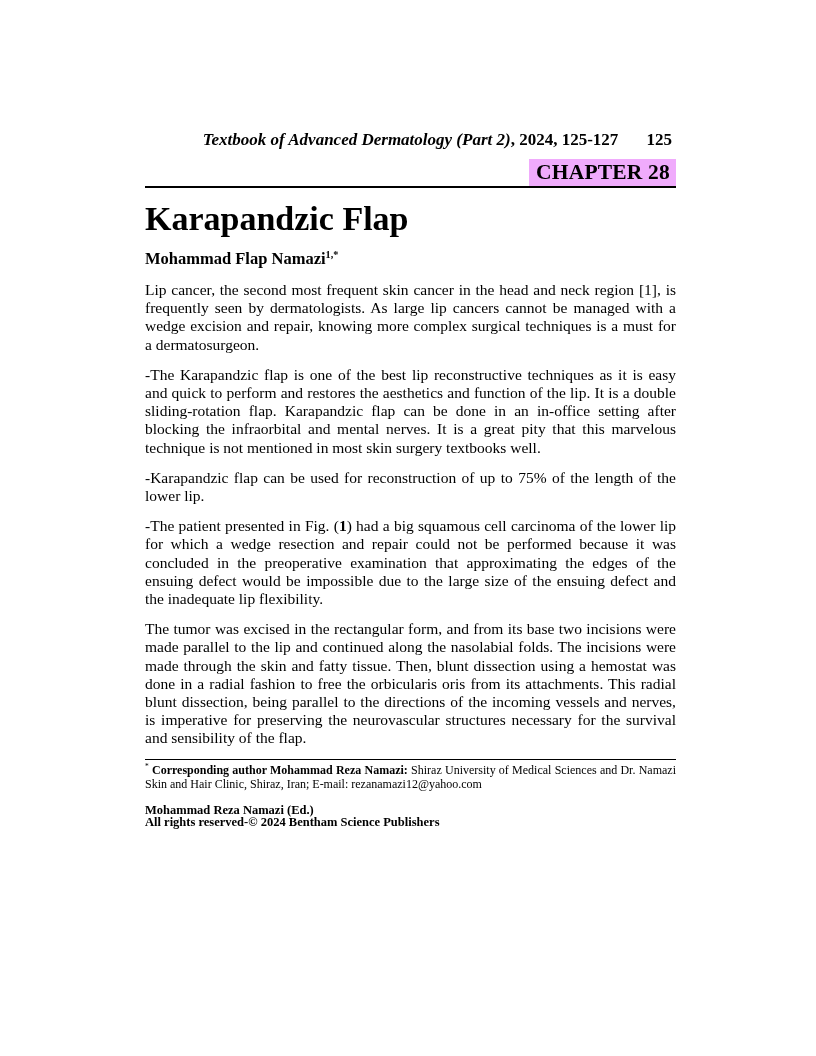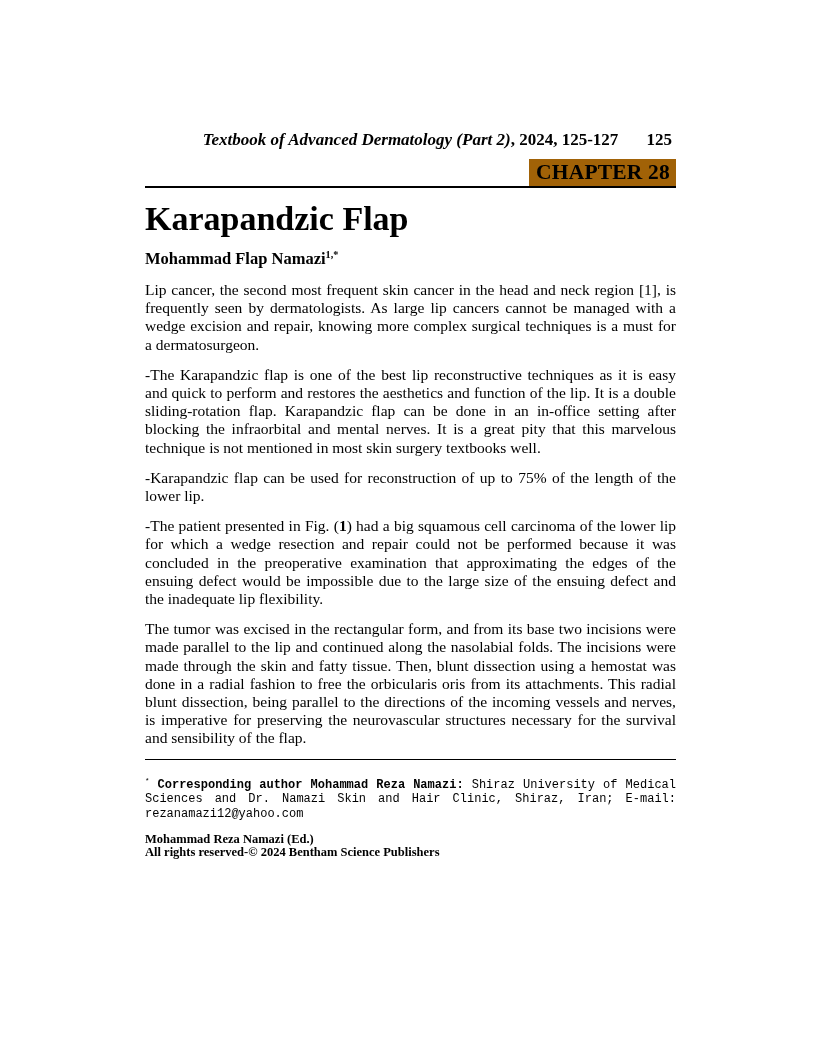--- a/index.html
+++ b/index.html
@@ -24,21 +24,21 @@
   .running-header .pagenum { position: absolute; right: 4px; top: 0; font-style: normal; margin-left: 36px; }
 
   .chapter-row {
     margin-top: 12px;
     border-bottom: 2.5px solid #000;
     text-align: right;
     line-height: 1;
   }
   .chapter-badge {
     display: inline-block;
-    background: #a16207;
+    background: #f0abfc;
     font-weight: bold;
     font-size: 21.5px;
     letter-spacing: 0.2px;
     padding: 3px 6px 2px 7px;
     vertical-align: bottom;
     text-align: right;
   }
 
   .doc-title { margin-top: 12px; font-size: 34px; font-weight: bold; line-height: 1.1; }
 
@@ -51,25 +51,24 @@
     margin-top: 12px;
     font-size: 15.5px;
     line-height: 18.2px;
     text-align: justify;
   }
   .body-text { margin-top: 3px; }
 
   .footnote {
     margin-top: 11px;
     border-top: 1.5px solid #000;
-    padding-top: 18px;
+    padding-top: 3px;
     font-size: 12px;
     line-height: 14.5px;
     text-align: justify;
-    font-family: Liberation Mono, monospace;
   }
   .footnote .lead { font-weight: bold; }
 
   .footer {
     margin-top: 12px;
     text-align: left;
     font-weight: bold;
     font-size: 12.5px;
     line-height: 12.5px;
   }

